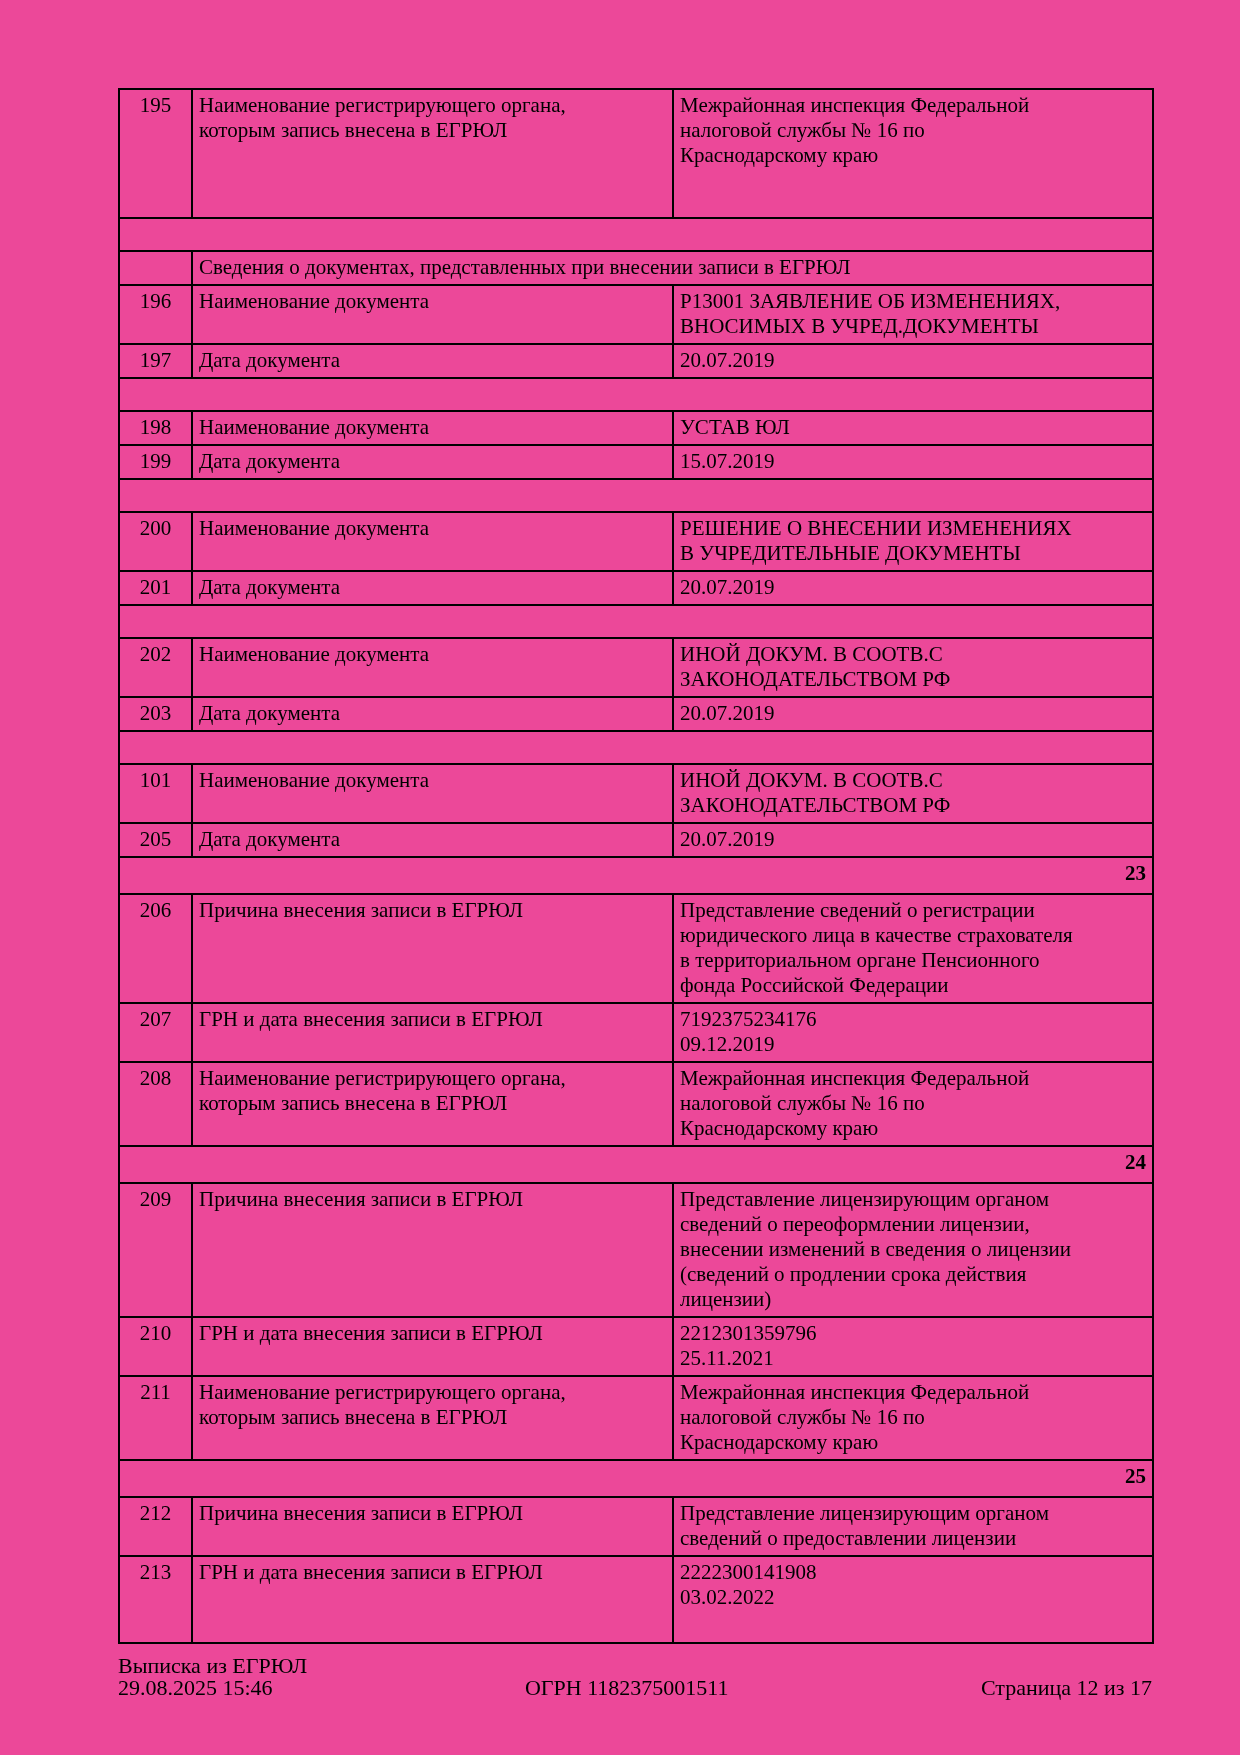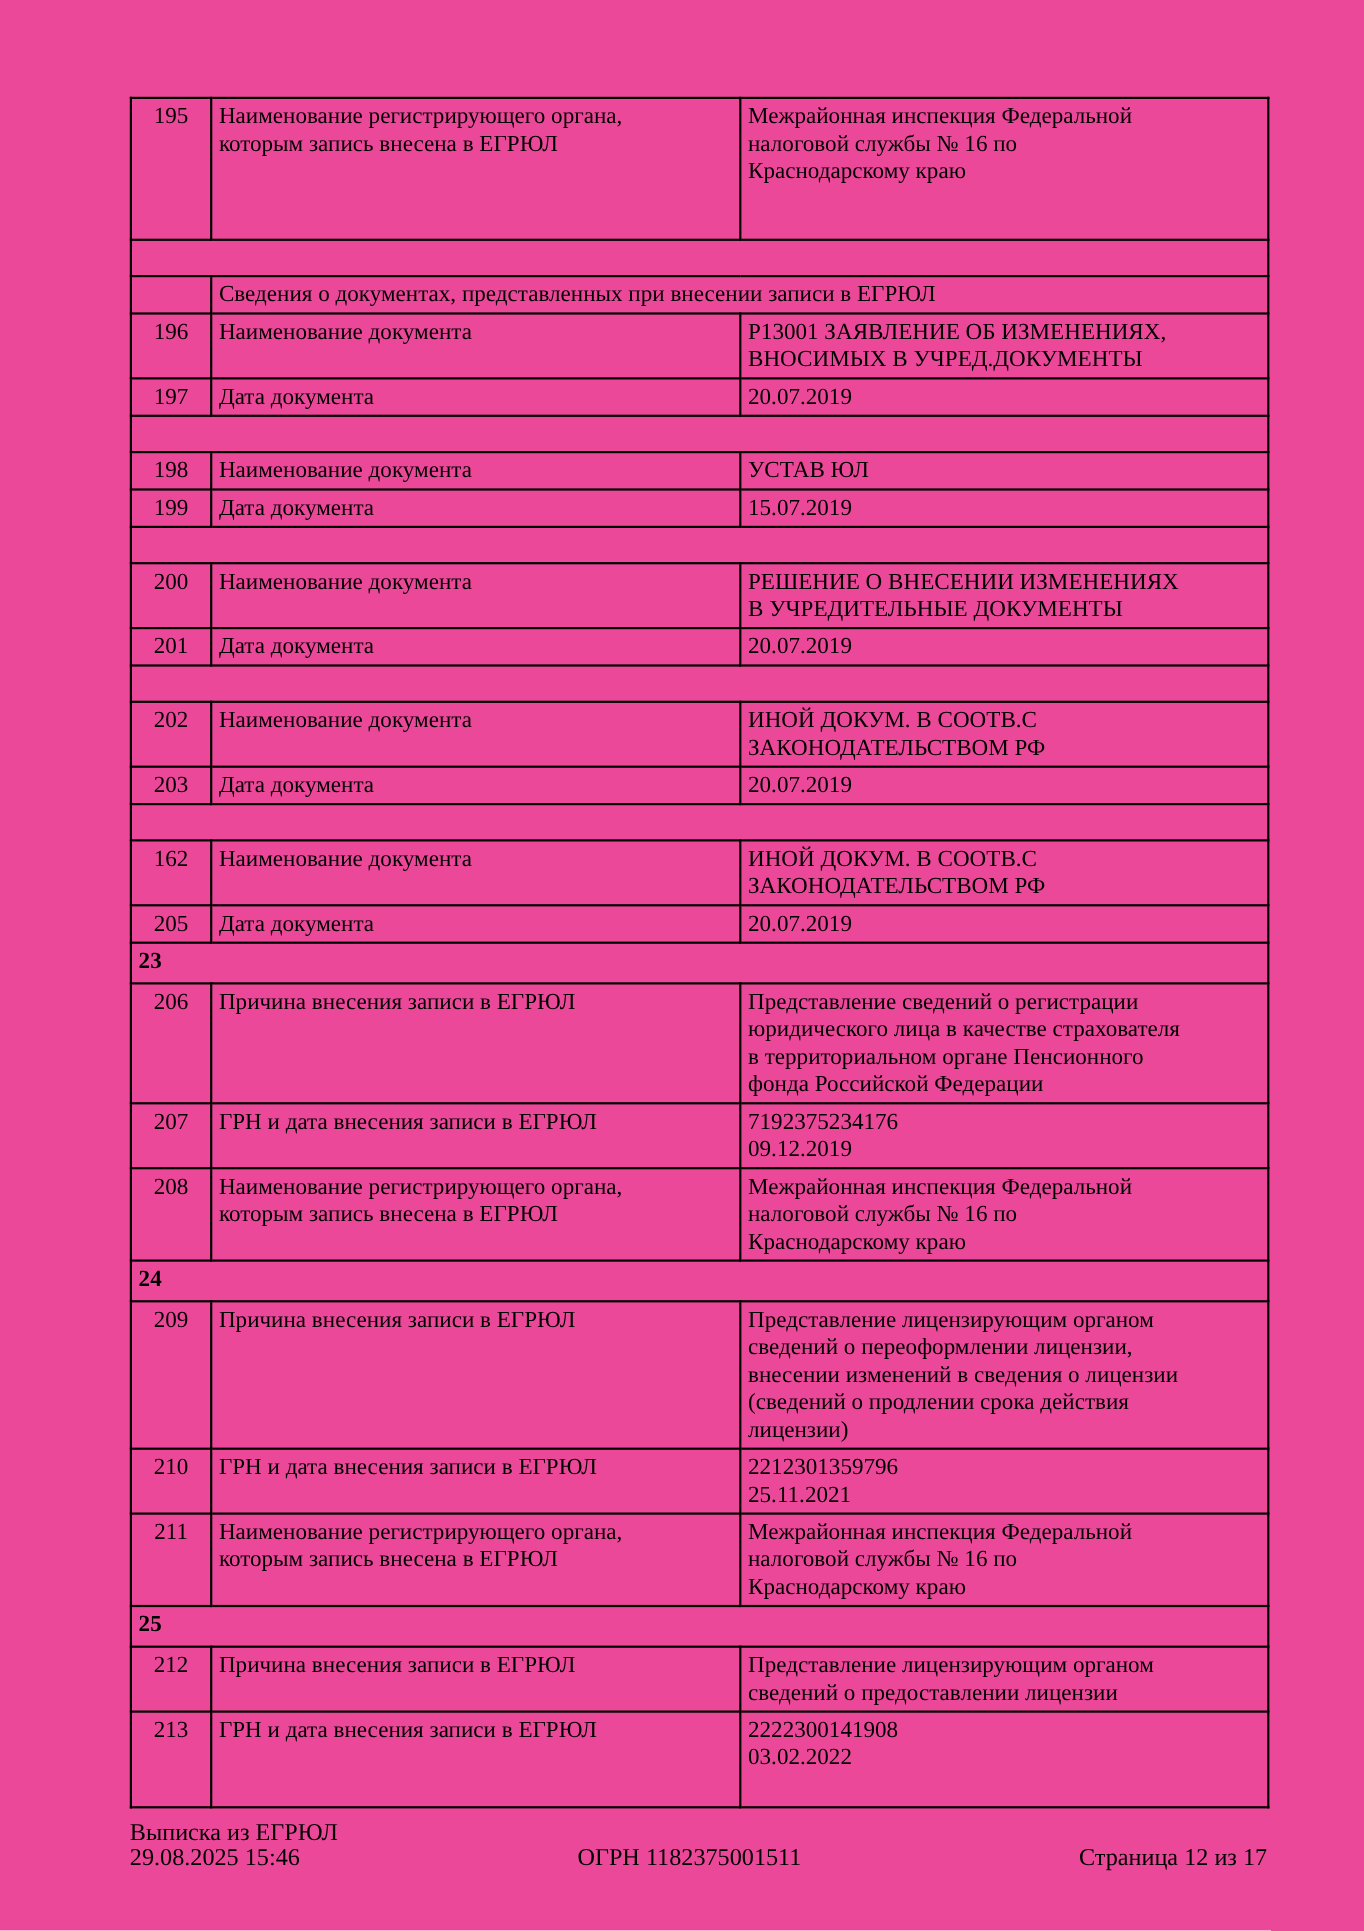--- a/index.html
+++ b/index.html
@@ -38,21 +38,21 @@
     padding-left: 2px;
     padding-right: 2px;
   }
   tr.tall td { height: 120px; }
   tr.tall-small td { height: 78px; border-radius: 21px; }
   td.spacer-cell {
     height: 24px;
     padding: 0;
   }
   td.group-cell {
-    text-align: left;
+    text-align: right;
     font-weight: bold;
     height: 28px;
     padding: 1px;
     margin-left: 27px;
   }
   td.section-cell {
     white-space: normal;
   }
   .footer {
     position: absolute;
@@ -144,21 +144,21 @@
         </tr>
         <tr>
           <td class="num">203</td>
           <td class="label">Дата документа</td>
           <td class="value">20.07.2019</td>
         </tr>
         <tr>
           <td class="spacer-cell" colspan="3"></td>
         </tr>
         <tr>
-          <td class="num">162</td>
+          <td class="num">101</td>
           <td class="label">Наименование документа</td>
           <td class="value">ИНОЙ ДОКУМ. В СООТВ.С
 ЗАКОНОДАТЕЛЬСТВОМ РФ</td>
         </tr>
         <tr>
           <td class="num">205</td>
           <td class="label">Дата документа</td>
           <td class="value">20.07.2019</td>
         </tr>
         <tr>

